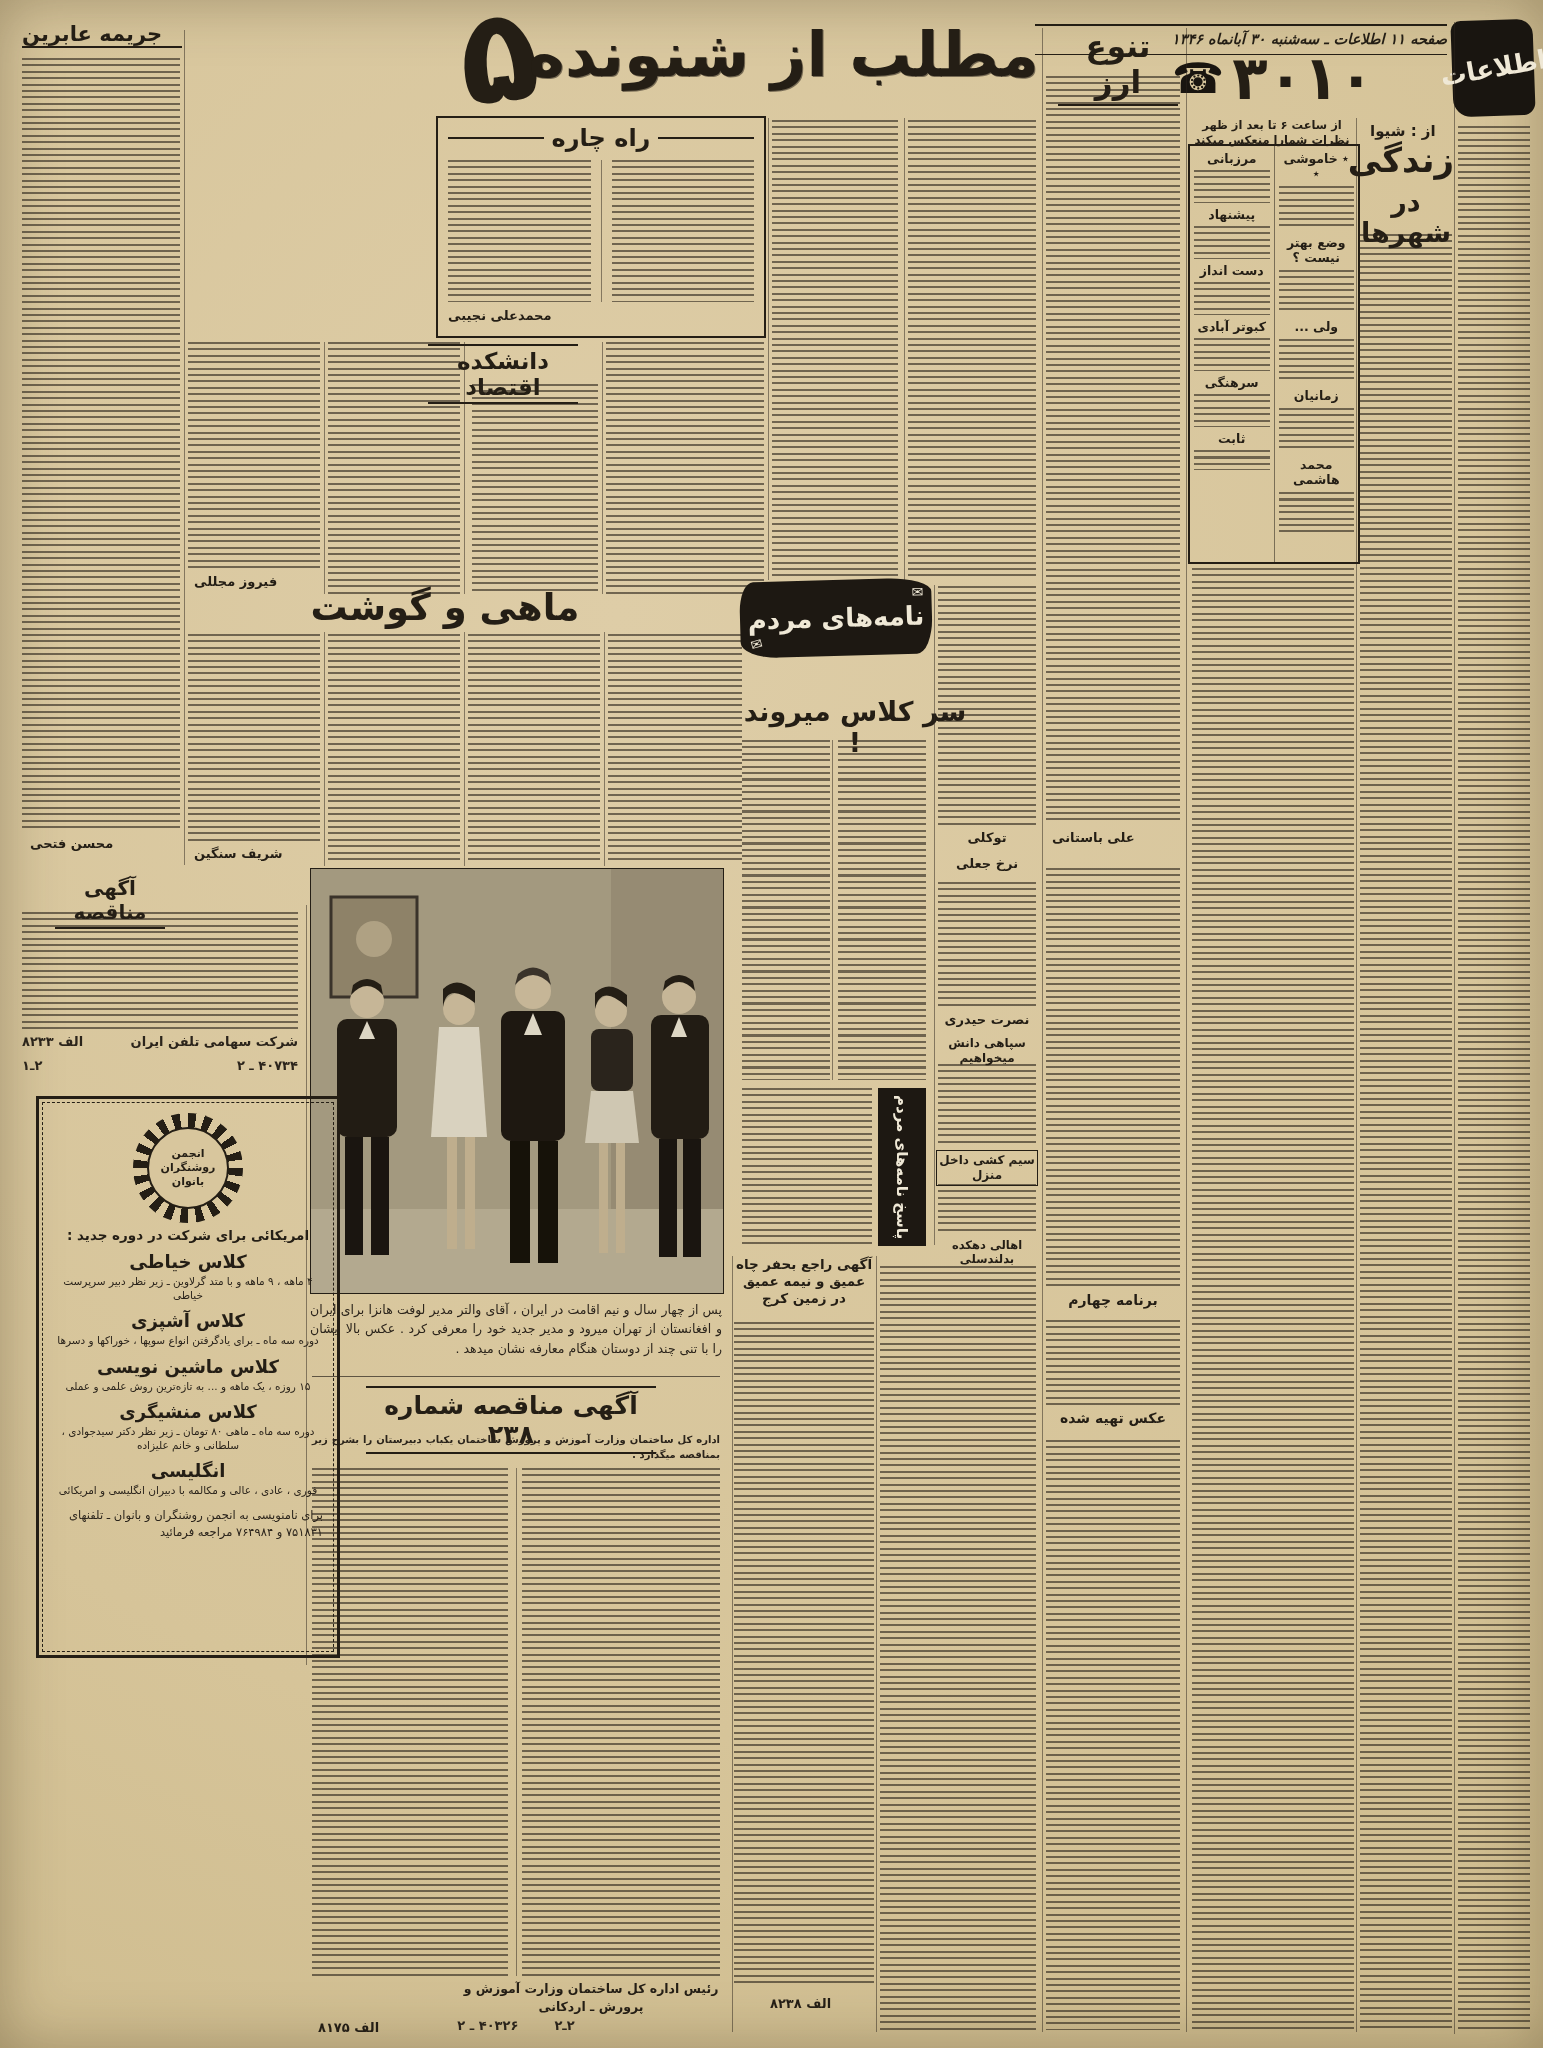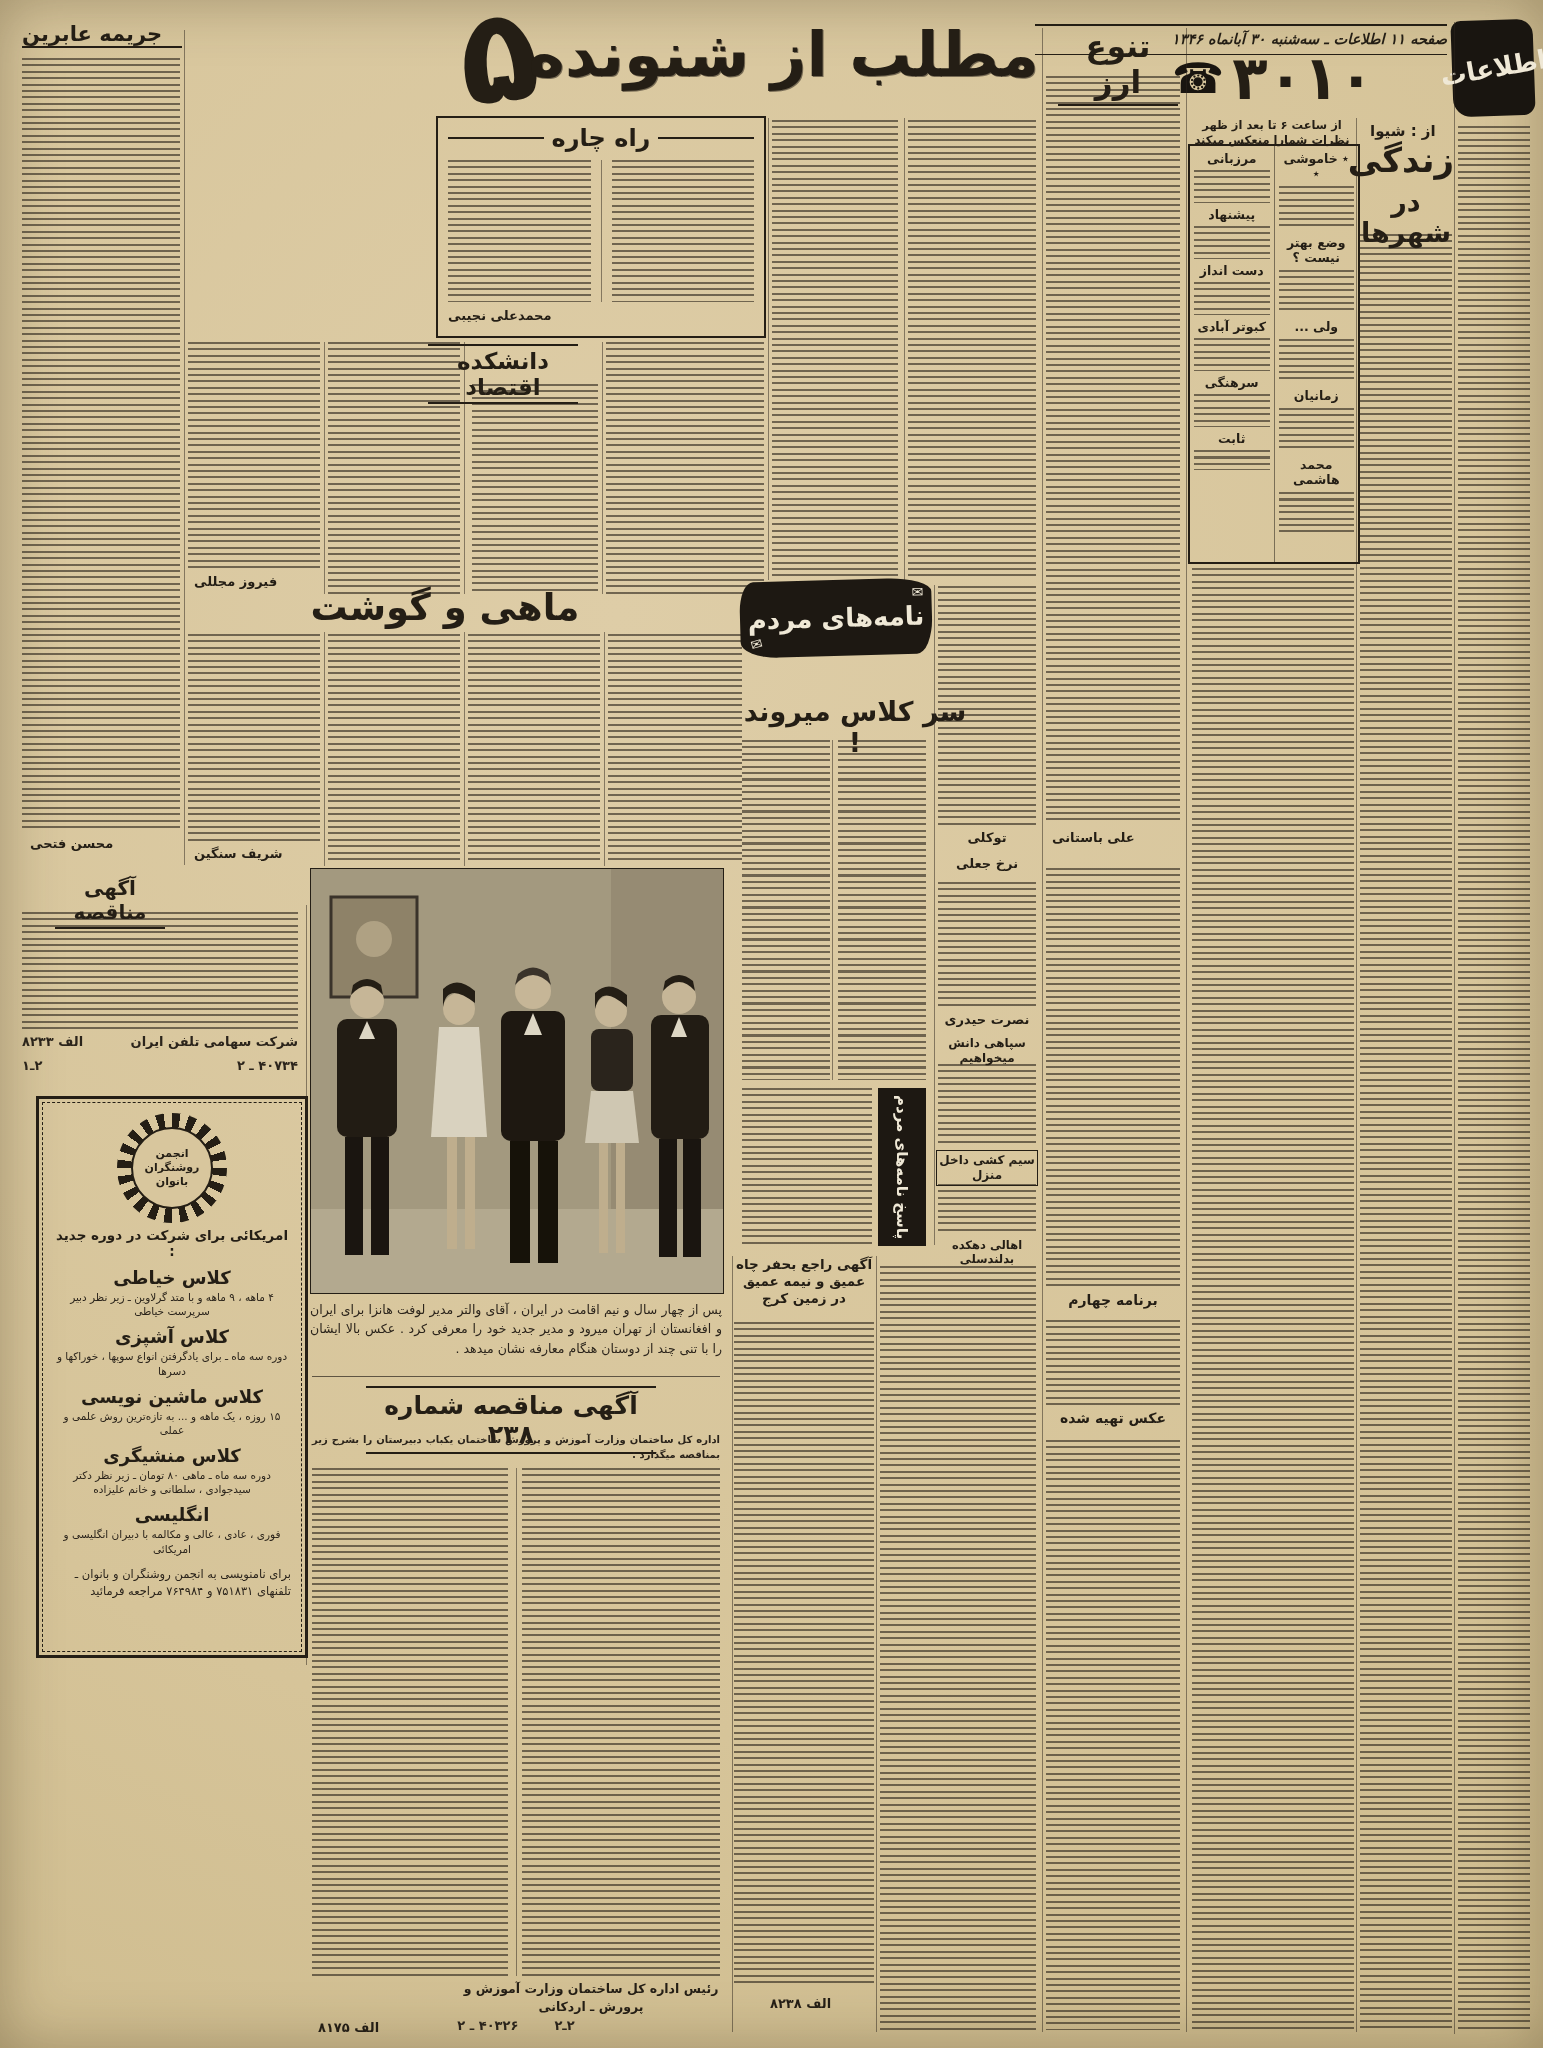--- a/index.html
+++ b/index.html
@@ -230,21 +230,21 @@
   <div class="txt" style="left:22px;top:912px;width:276px;height:118px;"></div>
   <div class="abs" style="left:22px;top:1034px;width:276px;display:flex;justify-content:space-between;font-weight:bold;font-size:13px;">
     <span>شرکت سهامی تلفن ایران</span>
     <span>الف ۸۲۳۳</span>
   </div>
   <div class="abs" style="left:22px;top:1058px;width:276px;display:flex;justify-content:space-between;font-weight:bold;font-size:13px;">
     <span>۴۰۷۳۴ ـ ۲</span>
     <span>۲ـ۱</span>
   </div>
 
-  <div class="abs" style="left:36px;top:1096px;width:272px;height:562px;border:3px solid #241e15;box-sizing:border-box;">
+  <div class="abs" style="left:36px;top:1096px;width:304px;height:562px;border:3px solid #241e15;box-sizing:border-box;">
     <div style="position:absolute;inset:3px;border:1.5px dashed #241e15;padding:6px 10px;box-sizing:border-box;">
       <div style="width:110px;height:110px;margin:4px auto 2px;position:relative;">
         <div style="position:absolute;inset:0;border-radius:50%;background:repeating-conic-gradient(#241e15 0deg 9deg, rgba(0,0,0,0) 9deg 18deg);"></div>
         <div style="position:absolute;inset:14px;border-radius:50%;background:#d8c69d;border:2px solid #241e15;display:flex;align-items:center;justify-content:center;">
           <span class="hd" style="font-size:11px;text-align:center;line-height:1.3;padding:4px;">انجمن روشنگران بانوان</span>
         </div>
       </div>
       <div class="hd" style="font-size:13.5px;text-align:center;margin-top:4px;">امریکائی برای شرکت در دوره جدید :</div>
 
       <div class="cls-name">کلاس خیاطی</div>

